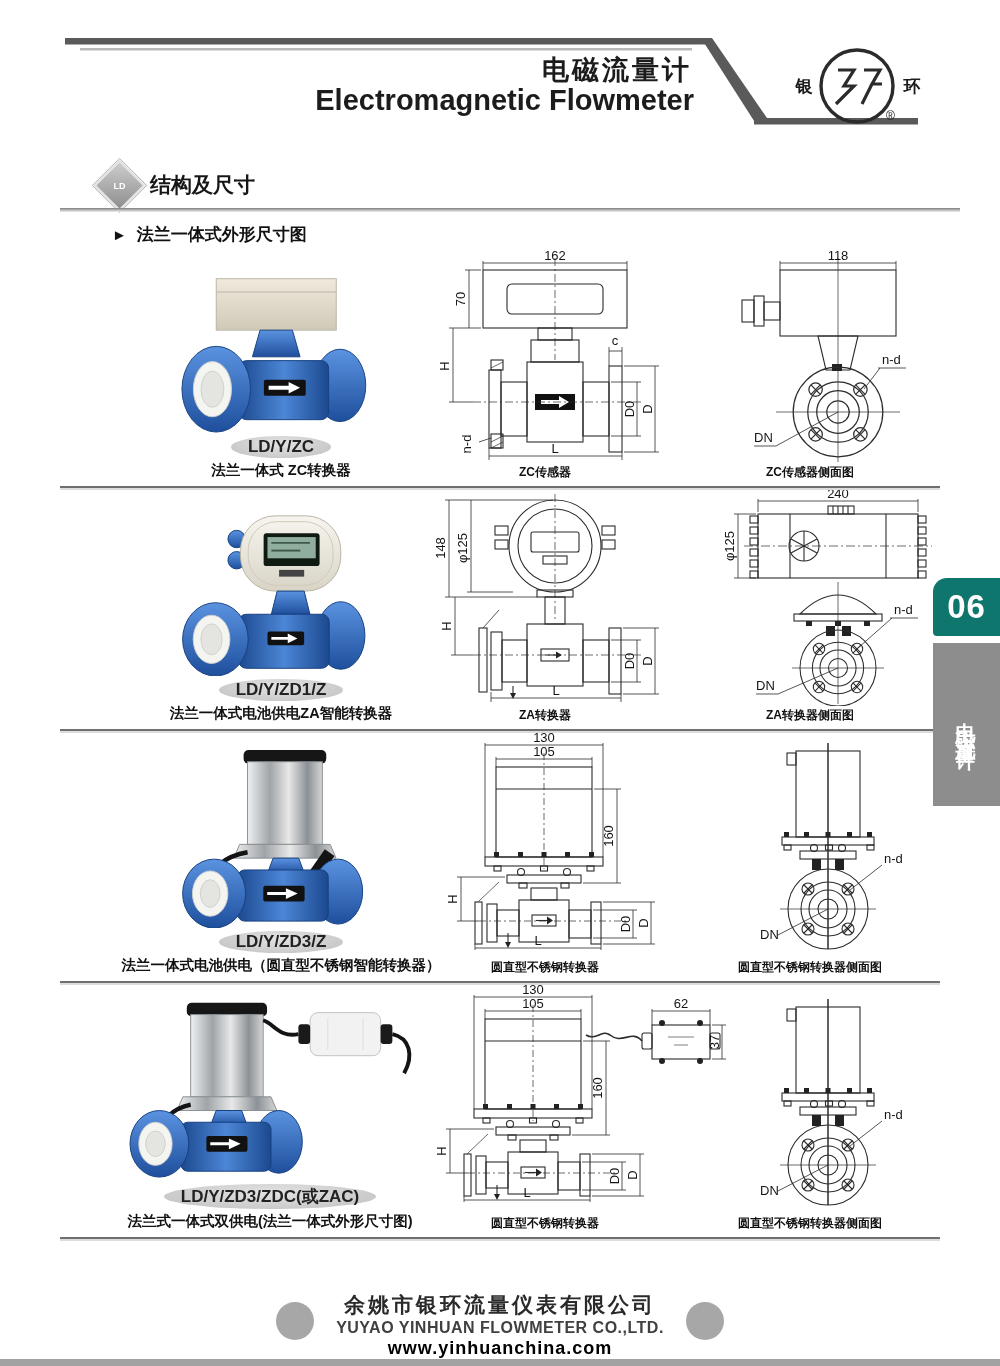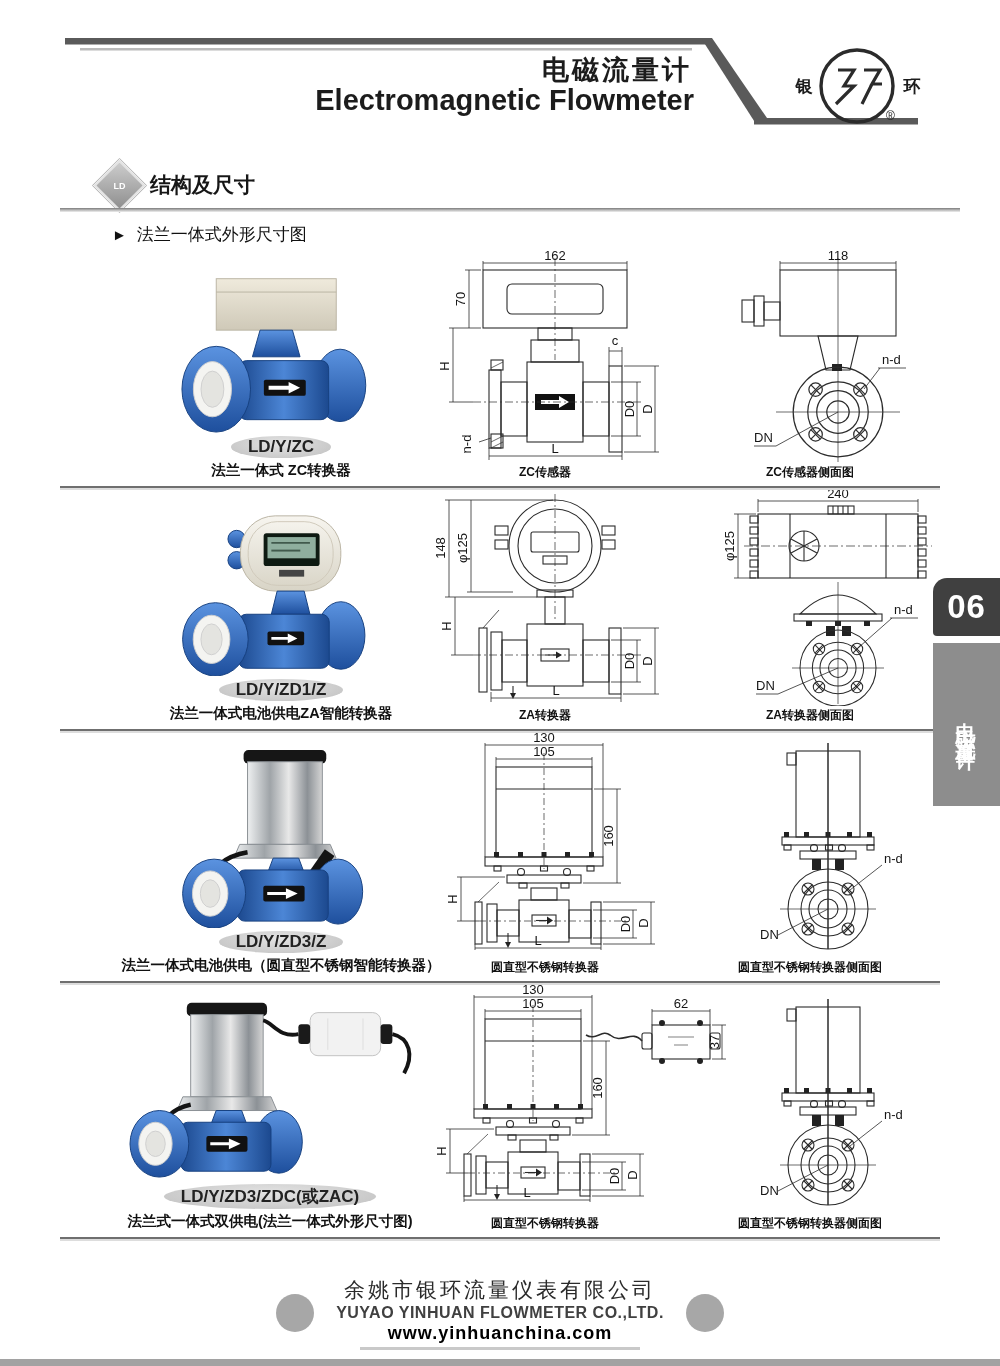--- a/index.html
+++ b/index.html
@@ -14,45 +14,45 @@
   
   .diamond{position:absolute;left:101px;top:167px;width:33px;height:33px;transform:rotate(45deg);
            background:linear-gradient(135deg,#cdcdcd,#8e8e8e);border:2px solid #e3e3e3;box-shadow:0 0 0 1px #b5b5b5;}
   .diamond span{position:absolute;inset:0;display:flex;align-items:center;justify-content:center;
                 transform:rotate(-45deg);font-size:9px;font-weight:bold;color:#fff;}
   .sec-title{position:absolute;left:150px;top:171px;font-size:21px;font-weight:bold;color:#161616;}
   .sec-rule{position:absolute;left:60px;top:208px;width:900px;height:4px;
             background:linear-gradient(to bottom,#7c7c7c,#c3c3c3 60%,#efefef);}
   .subsec{position:absolute;left:112px;top:223px;display:flex;align-items:center;gap:10px;}
   .subsec .tri{font-size:15px;color:#111;}
-  .subsec .lbl{font-size:17px;font-weight:normal;color:#111;}
+  .subsec .lbl{font-size:17px;font-weight:bold;color:#111;}
   
   .rows{position:absolute;left:60px;top:248px;width:880px;}
   .row{position:relative;border-bottom:2px solid #6f6f6f;box-shadow:0 2px 0 #ddd;}
   .cell-photo{position:absolute;left:81px;width:280px;bottom:6px;display:flex;flex-direction:column;align-items:center;}
   .cell-front{position:absolute;left:330px;top:0;width:310px;height:100%;}
   .cell-side{position:absolute;left:620px;top:0;width:260px;height:100%;}
   .caption{position:absolute;bottom:5px;left:0;right:0;text-align:center;font-size:12px;font-weight:bold;color:#111;white-space:nowrap;}
   .model-oval{display:inline-block;padding:1px 17px;border-radius:50%;
               background:radial-gradient(ellipse at 50% 35%, #e3e3e3 0%, #c5c5c5 85%);
               font-size:17px;font-weight:bold;color:#222;margin-top:3px;}
   .model-desc{font-size:14.5px;font-weight:bold;color:#111;white-space:nowrap;margin-top:3px;}
   
-  .tab-num{position:absolute;left:933px;top:578px;width:67px;height:58px;background:#404040;
+  .tab-num{position:absolute;left:933px;top:578px;width:67px;height:58px;background:#0f766e;
            border-radius:14px 0 0 4px;display:flex;align-items:center;justify-content:center;
            color:#fff;font-size:33px;font-weight:bold;letter-spacing:1px;}
   .tab-vert{position:absolute;left:933px;top:643px;width:67px;height:163px;background:#8d8d8d;
             display:flex;align-items:center;justify-content:center;}
   .tab-vert span{writing-mode:vertical-rl;text-orientation:upright;color:#fff;font-size:20px;
                  font-weight:bold;letter-spacing:7px;}
   
   .footer{position:absolute;left:0;top:1276px;width:1000px;display:flex;align-items:center;justify-content:center;gap:22px;}
   .f-circle{width:38px;height:38px;border-radius:50%;background:#a7a7a7;}
   .f-text{text-align:center;}
-  .f-cn{font-size:21px;font-weight:normal;letter-spacing:3px;color:#2a2a2a;}
+  .f-cn{font-size:21px;font-weight:bold;letter-spacing:3px;color:#2a2a2a;margin-top:15px;}
   .f-en{font-size:16px;font-weight:bold;letter-spacing:.5px;color:#404040;margin-top:0;}
   .f-web{font-size:18px;font-weight:bold;letter-spacing:1px;color:#000000;margin-top:1px;}
   .f-line{width:280px;height:3px;background:#c9c9c9;margin:3px auto 0;}
   .bottom-bar{position:absolute;left:0;bottom:0;width:1000px;height:7px;background:#a2a2a2;}
 </style>
 </head>
 <body>
 
 <svg width="0" height="0" style="position:absolute">
   <defs>

